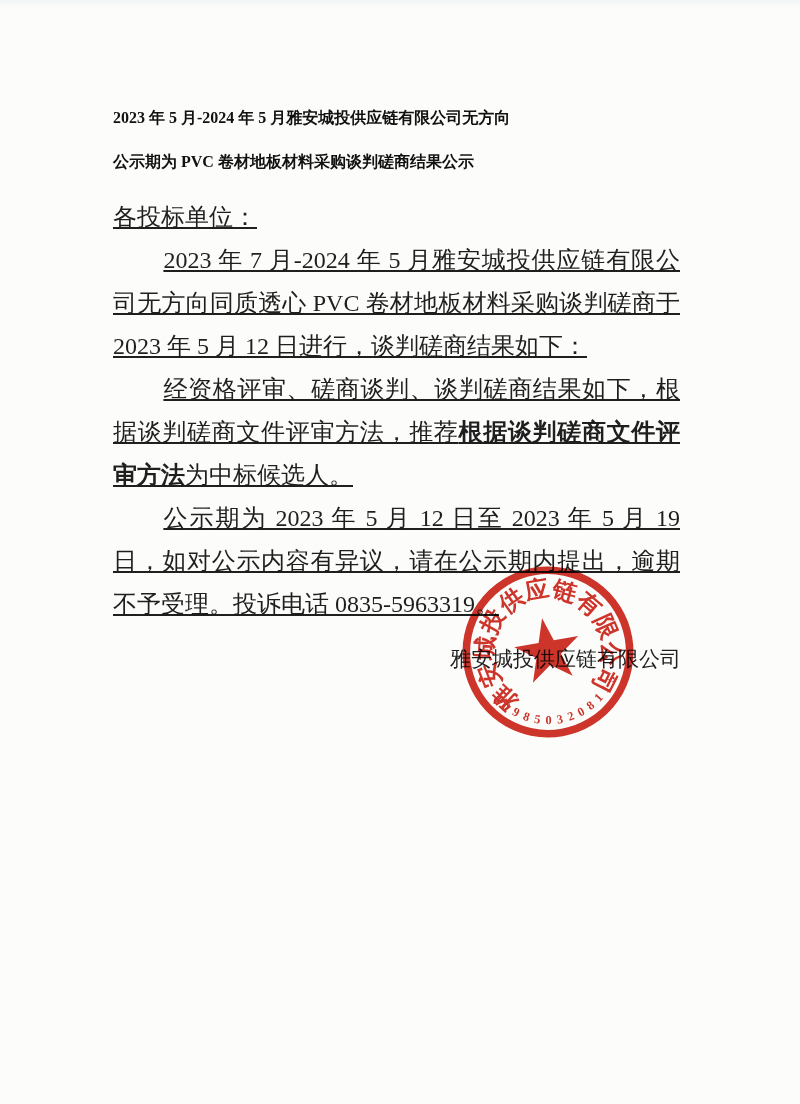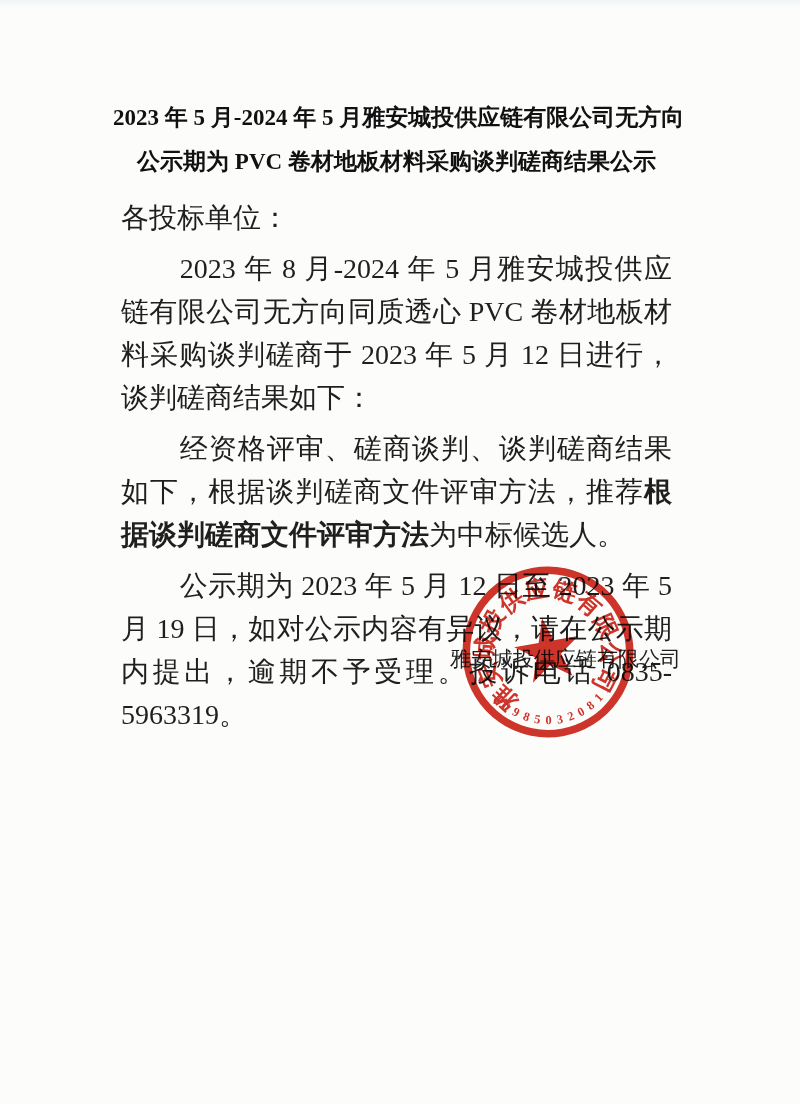--- a/index.html
+++ b/index.html
@@ -14,28 +14,28 @@
   .page::before{ 
     content:"";position:absolute;left:0;top:0;right:0;height:8px;
     background:linear-gradient(to bottom, rgba(190,205,225,.18), rgba(190,205,225,0));
     pointer-events:none;
   }
   .content{
     position:absolute;left:113px;top:96px;width:567px;
   }
   .title{
     margin:0 0 12px 0;
-    font-size:23px;line-height:44px;font-weight:bold;
-    text-align:center;color:#111;
+    font-size:16px;line-height:44px;font-weight:bold;
+    text-align:left;color:#111;
   }
   .title-line{display:block;white-space:nowrap;}
   .body-text p{
-    margin:8px;
-    font-size:28px;line-height:43px;
-    text-align:justify;text-align-last:left;
+    margin:0;
+    font-size:24px;line-height:43px;
+    text-align:justify;text-align-last:left;text-decoration:underline;
   }
   .body-text p.indent{text-indent:2.1em;}
   .bold{font-weight:bold;}
   .signature{
     position:absolute;right:119px;top:638px;
     font-size:21px;line-height:43px;text-align:right;
     white-space:nowrap;color:#1f1f1f;
   }
   .seal{
     position:absolute;left:453px;top:557px;width:190px;height:190px;
@@ -57,21 +57,21 @@
 <div class="page">
 
   <div class="content">
     <h1 class="title">
       <span class="title-line">2023 年 5 月-2024 年 5 月雅安城投供应链有限公司无方向</span>
       <span class="title-line">公示期为 PVC 卷材地板材料采购谈判磋商结果公示</span>
     </h1>
 
     <div class="body-text">
       <p>各投标单位：</p>
-      <p class="indent">2023 年 8 月-2024 年 5 月雅安城投供应链有限公司无方向同质透心 PVC 卷材地板材料采购谈判磋商于 2023 年 5 月 12 日进行，谈判磋商结果如下：</p>
+      <p class="indent">2023 年 7 月-2024 年 5 月雅安城投供应链有限公司无方向同质透心 PVC 卷材地板材料采购谈判磋商于 2023 年 5 月 12 日进行，谈判磋商结果如下：</p>
       <p class="indent"><span>经资格评审、磋商谈判、谈判磋商结果如下，根据谈判磋商文件评审方法，推荐</span><span class="bold">根据谈判磋商文件评审方法</span><span>为中标候选人。</span></p>
       <p class="indent">公示期为 2023 年 5 月 12 日至 2023 年 5 月 19 日，如对公示内容有异议，请在公示期内提出，逾期不予受理。投诉电话 0835-5963319。</p>
     </div>
   </div>
 
   <div class="signature">
     <div>雅安城投供应链有限公司</div>
   </div>
 
   <div class="seal">

